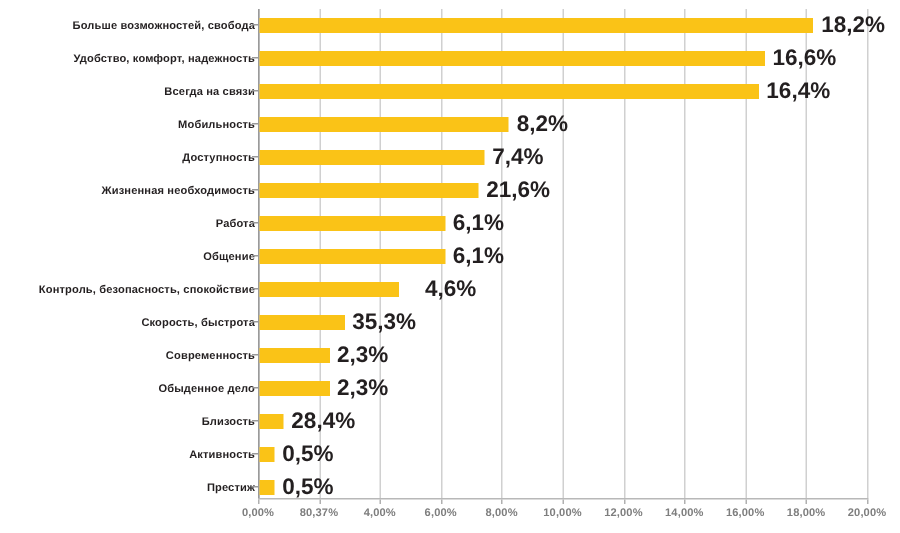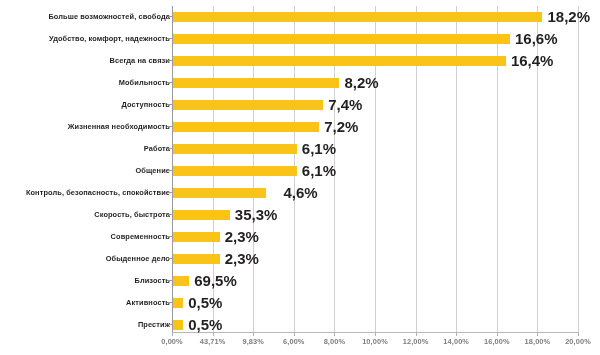--- a/index.html
+++ b/index.html
@@ -174,21 +174,21 @@
       <div class="row" style="top: 94px;">
         <div class="cat-label">Доступность</div>
         <div class="tick-mark"></div>
         <div class="bar" style="width: 150.22px; background: rgb(250, 195, 23);"></div>
         <div class="val-label" style="left: 328.22px;">7,4%</div>
       </div>
       <div class="row" style="top: 116px;">
         <div class="cat-label">Жизненная необходимость</div>
         <div class="tick-mark"></div>
         <div class="bar" style="width: 146.16px; background: rgb(250, 195, 23);"></div>
-        <div class="val-label" style="left: 324.16px;">7,2%</div>
+        <div class="val-label" style="left: 324.16px;">21,6%</div>
       </div>
       <div class="row" style="top: 138px;">
         <div class="cat-label">Работа</div>
         <div class="tick-mark"></div>
         <div class="bar" style="width: 123.83px; background: rgb(250, 195, 23);"></div>
         <div class="val-label" style="left: 301.83px;">6,1%</div>
       </div>
       <div class="row" style="top: 160px;">
         <div class="cat-label">Общение</div>
         <div class="tick-mark"></div>
@@ -216,43 +216,43 @@
       <div class="row" style="top: 248px;">
         <div class="cat-label">Обыденное дело</div>
         <div class="tick-mark"></div>
         <div class="bar" style="width: 46.69px; background: rgb(250, 195, 23);"></div>
         <div class="val-label" style="left: 224.69px;">2,3%</div>
       </div>
       <div class="row" style="top: 270px;">
         <div class="cat-label">Близость</div>
         <div class="tick-mark"></div>
         <div class="bar" style="width: 16.24px; background: rgb(250, 195, 23);"></div>
-        <div class="val-label" style="left: 194.24px;">69,5%</div>
+        <div class="val-label" style="left: 194.24px;">28,4%</div>
       </div>
       <div class="row" style="top: 292px;">
         <div class="cat-label">Активность</div>
         <div class="tick-mark"></div>
         <div class="bar" style="width: 10.15px; background: rgb(250, 195, 23);"></div>
         <div class="val-label" style="left: 188.15px;">0,5%</div>
       </div>
       <div class="row" style="top: 314px;">
         <div class="cat-label">Престиж</div>
         <div class="tick-mark"></div>
         <div class="bar" style="width: 10.15px; background: rgb(250, 195, 23);"></div>
         <div class="val-label" style="left: 188.15px;">0,5%</div>
       </div>
     </div>
 
   <div class="xticks" id="xticks">
       <div class="xtick-mark" style="left: 172px;"></div>
       <div class="xtick-label" style="left: 172px;">0,00%</div>
       <div class="xtick-mark" style="left: 212.6px;"></div>
-      <div class="xtick-label" style="left: 212.6px;">43,71%</div>
+      <div class="xtick-label" style="left: 212.6px;">80,37%</div>
       <div class="xtick-mark" style="left: 253.2px;"></div>
-      <div class="xtick-label" style="left: 253.2px;">9,83%</div>
+      <div class="xtick-label" style="left: 253.2px;">4,00%</div>
       <div class="xtick-mark" style="left: 293.8px;"></div>
       <div class="xtick-label" style="left: 293.8px;">6,00%</div>
       <div class="xtick-mark" style="left: 334.4px;"></div>
       <div class="xtick-label" style="left: 334.4px;">8,00%</div>
       <div class="xtick-mark" style="left: 375px;"></div>
       <div class="xtick-label" style="left: 375px;">10,00%</div>
       <div class="xtick-mark" style="left: 415.6px;"></div>
       <div class="xtick-label" style="left: 415.6px;">12,00%</div>
       <div class="xtick-mark" style="left: 456.2px;"></div>
       <div class="xtick-label" style="left: 456.2px;">14,00%</div>

